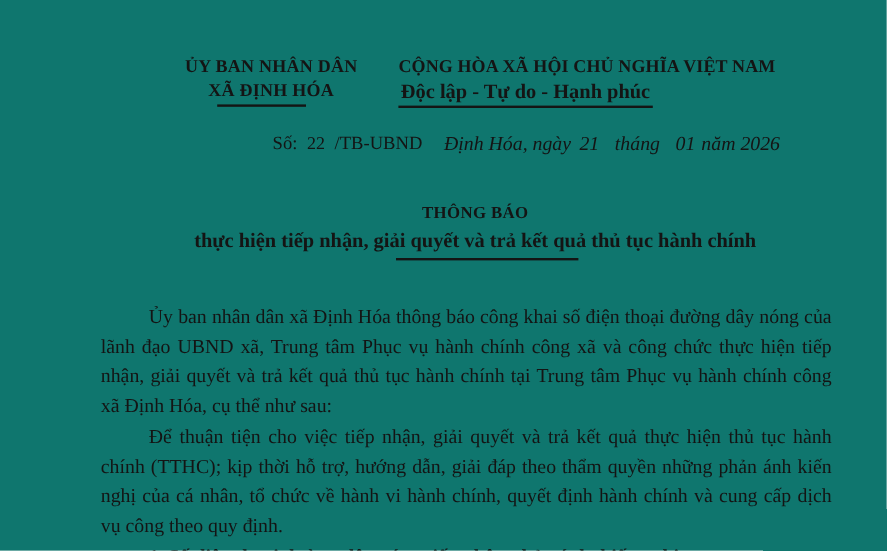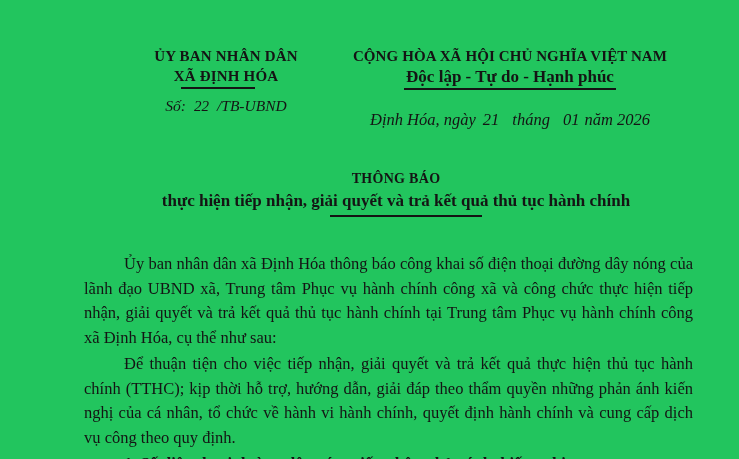--- a/index.html
+++ b/index.html
@@ -1,20 +1,20 @@
 <!DOCTYPE html>
 <html><head>
 <meta charset="utf-8">
 <style>
   html, body { margin: 0; padding: 0; background: #ffffff; }
   .page {
     position: relative;
     width: 739px;
     height: 459px;
-    background: #22c55e;
+    background: #0f766e;
     overflow: hidden;
     font-family: "Liberation Serif", "DejaVu Serif", serif;
     color: #141414;
   }
 
   
   .issuer-block {
     position: absolute;
     left: 100px; top: 46px; width: 252px;
     text-align: center;
@@ -24,33 +24,31 @@
     letter-spacing: 0.2px;
   }
   .issuer-underline {
     width: 74px; height: 2px;
     background: #141414;
     margin: 1px auto 0;
     transform: translateX(-8px);
   }
   .doc-number {
     position: absolute;
-    left: 100px; top: 96px; width: 252px;
-    text-align: center;
+    left: 100px; top: 110px; width: 252px;
+    text-align: right;
     font-size: 15.5px;
     line-height: 20px;
-    font-style: italic;
   }
   .doc-number .num { margin: 0 8px; font-size: 15px; }
 
   
   .motto-block {
     position: absolute;
     left: 332px; top: 46px; width: 356px;
-    text-align: center;
     font-weight: bold;
   }
   .motto-country { font-size: 15px; line-height: 20px; letter-spacing: 0.1px; }
   .motto-slogan {
     display: inline-block;
     font-size: 17px;
     line-height: 21px;
     border-bottom: 2px solid #141414;
     padding: 0 2px 1px 2px;
   }

